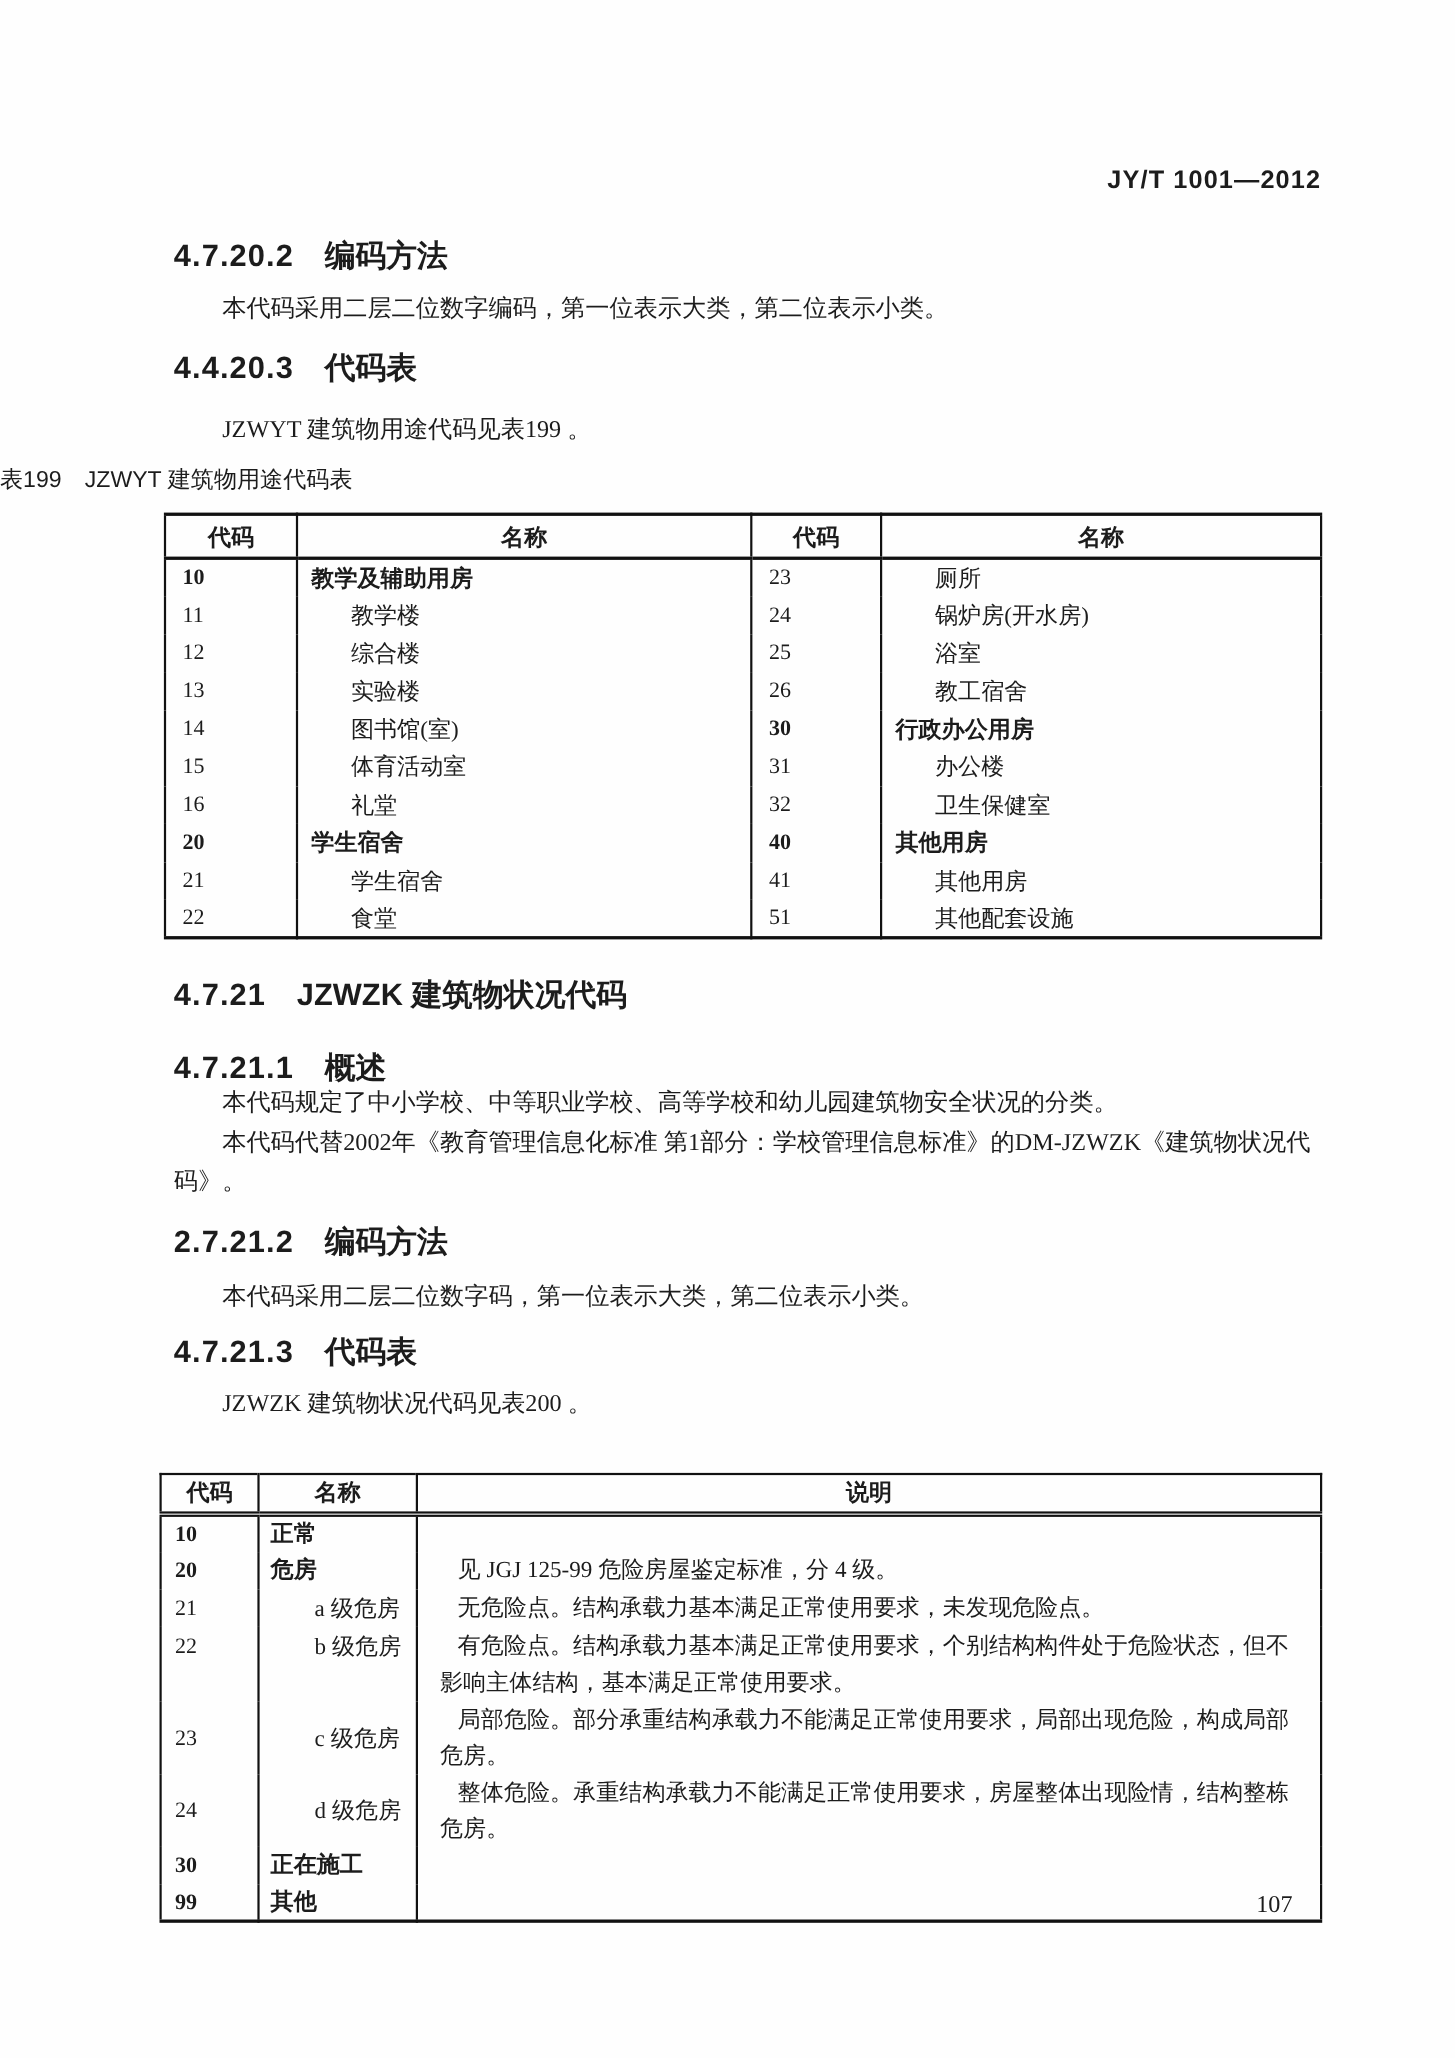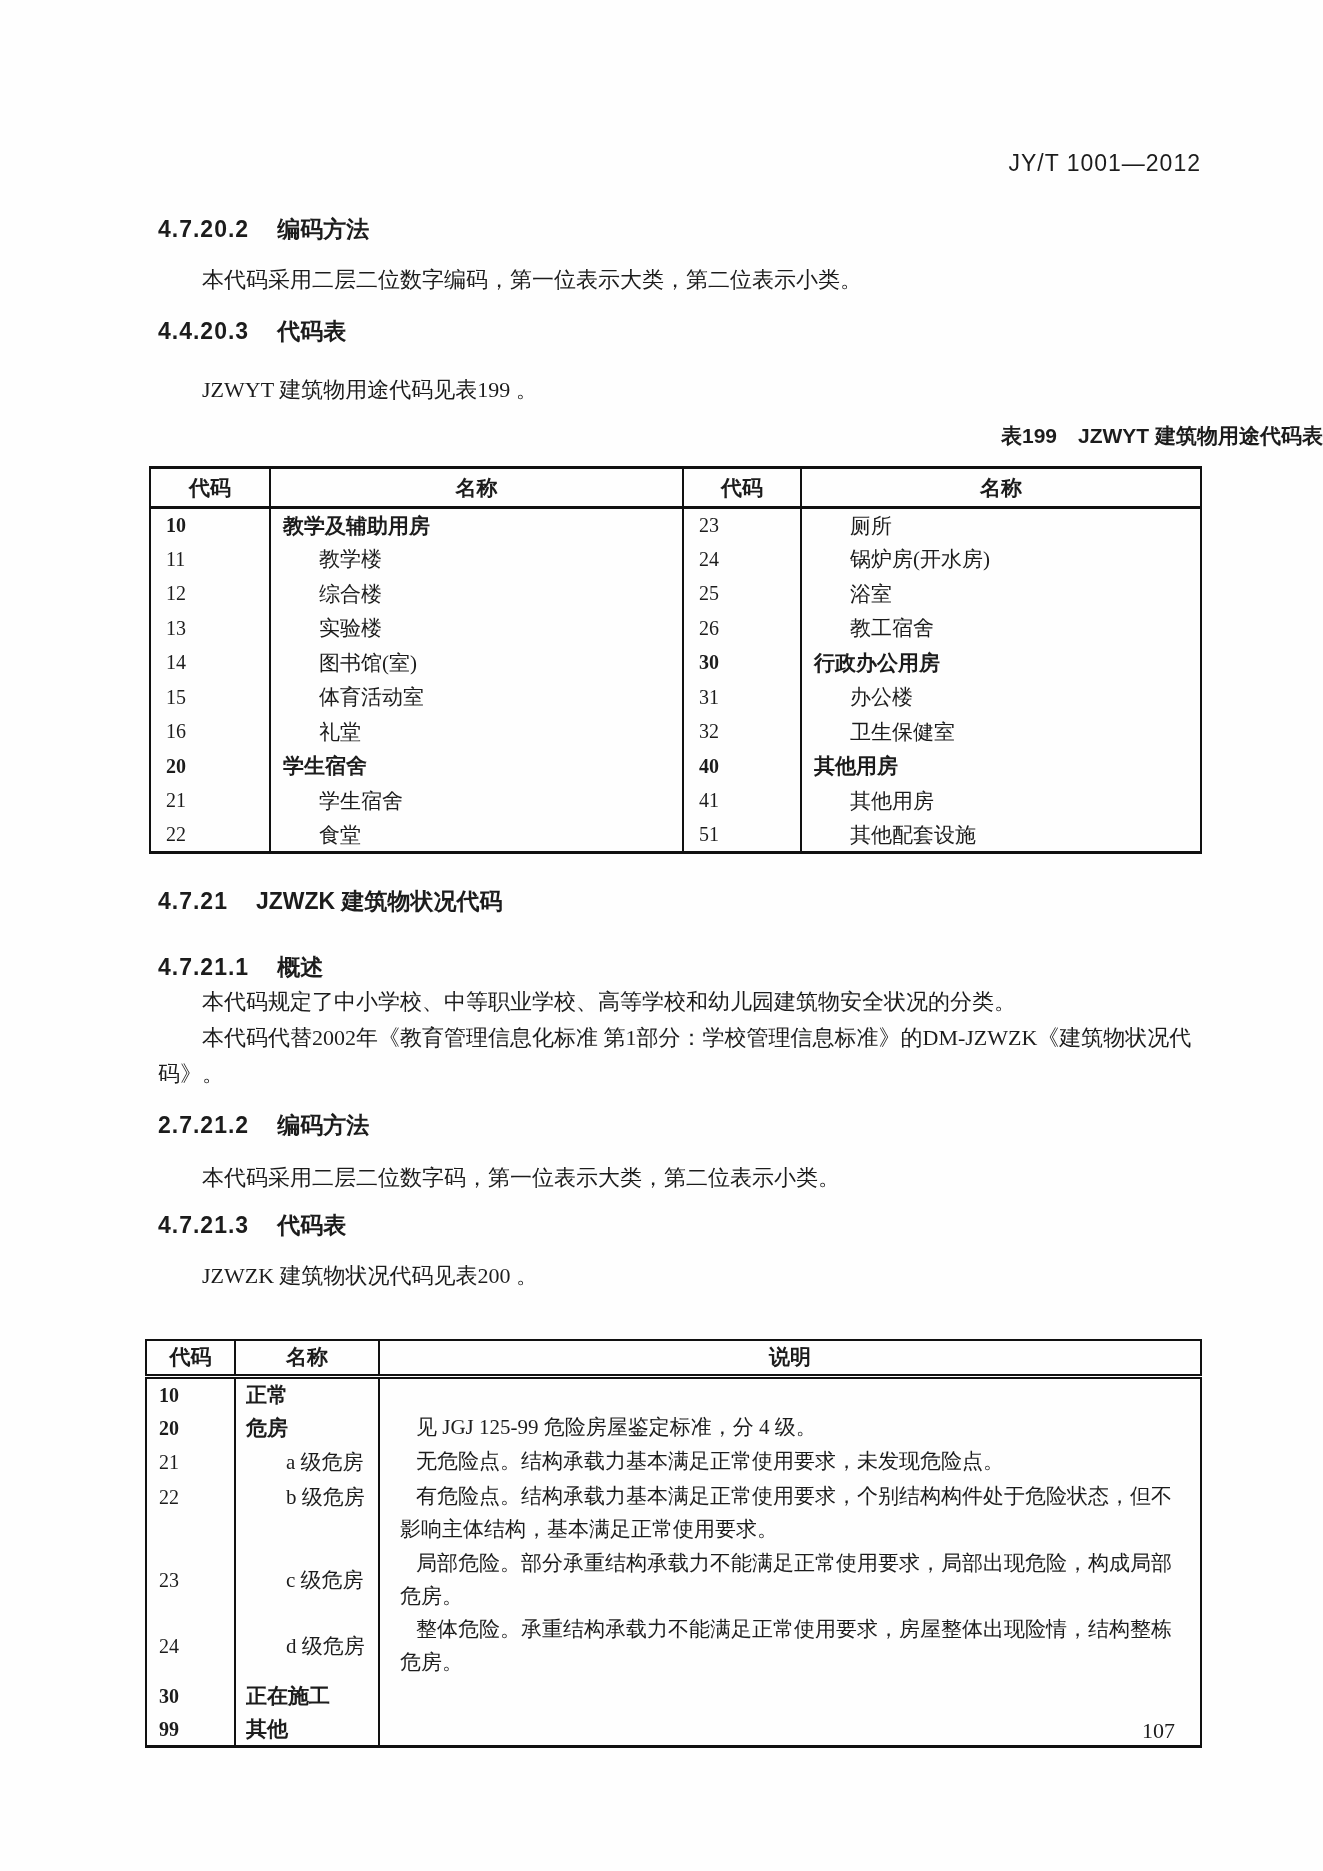--- a/index.html
+++ b/index.html
@@ -12,45 +12,45 @@
     background: #fefefe;
     color: #1c1c1c;
     font-family: "Liberation Serif", "DejaVu Serif", serif;
     overflow: hidden;
   }
   .abs { position: absolute; }
   .doc-code {
     top: 150px;
     right: 122px;
     font-family: "Liberation Sans", "DejaVu Sans", sans-serif;
-    font-weight: normal;
+    font-weight: bold;
     font-size: 23px;
     letter-spacing: 1px;
   }
   .heading {
     left: 158px;
     font-family: "Liberation Sans", "DejaVu Sans", sans-serif;
     font-weight: bold;
-    font-size: 23px;
+    font-size: 28px;
     white-space: nowrap;
   }
   .heading .num { margin-right: 28px; letter-spacing: 1px; }
   .para {
     left: 158px;
     width: 1046px;
     font-size: 22px;
     line-height: 36px;
   }
   .para.indent { text-indent: 2em; }
   .tcaption {
     left: 0;
     width: 1323px;
-    text-align: right;
-    font-family: "Liberation Sans", "DejaVu Sans", sans-serif;
-    font-weight: bold;
+    text-align: left;
+    font-family: "Liberation Sans", "DejaVu Sans", sans-serif;
+    font-weight: normal;
     font-size: 21px;
   }
   table.dtable {
     border-collapse: collapse;
     table-layout: fixed;
     font-size: 21px;
     color: #1c1c1c;
   }
   .dtable th, .dtable td {
     border-left: 2px solid #111;

